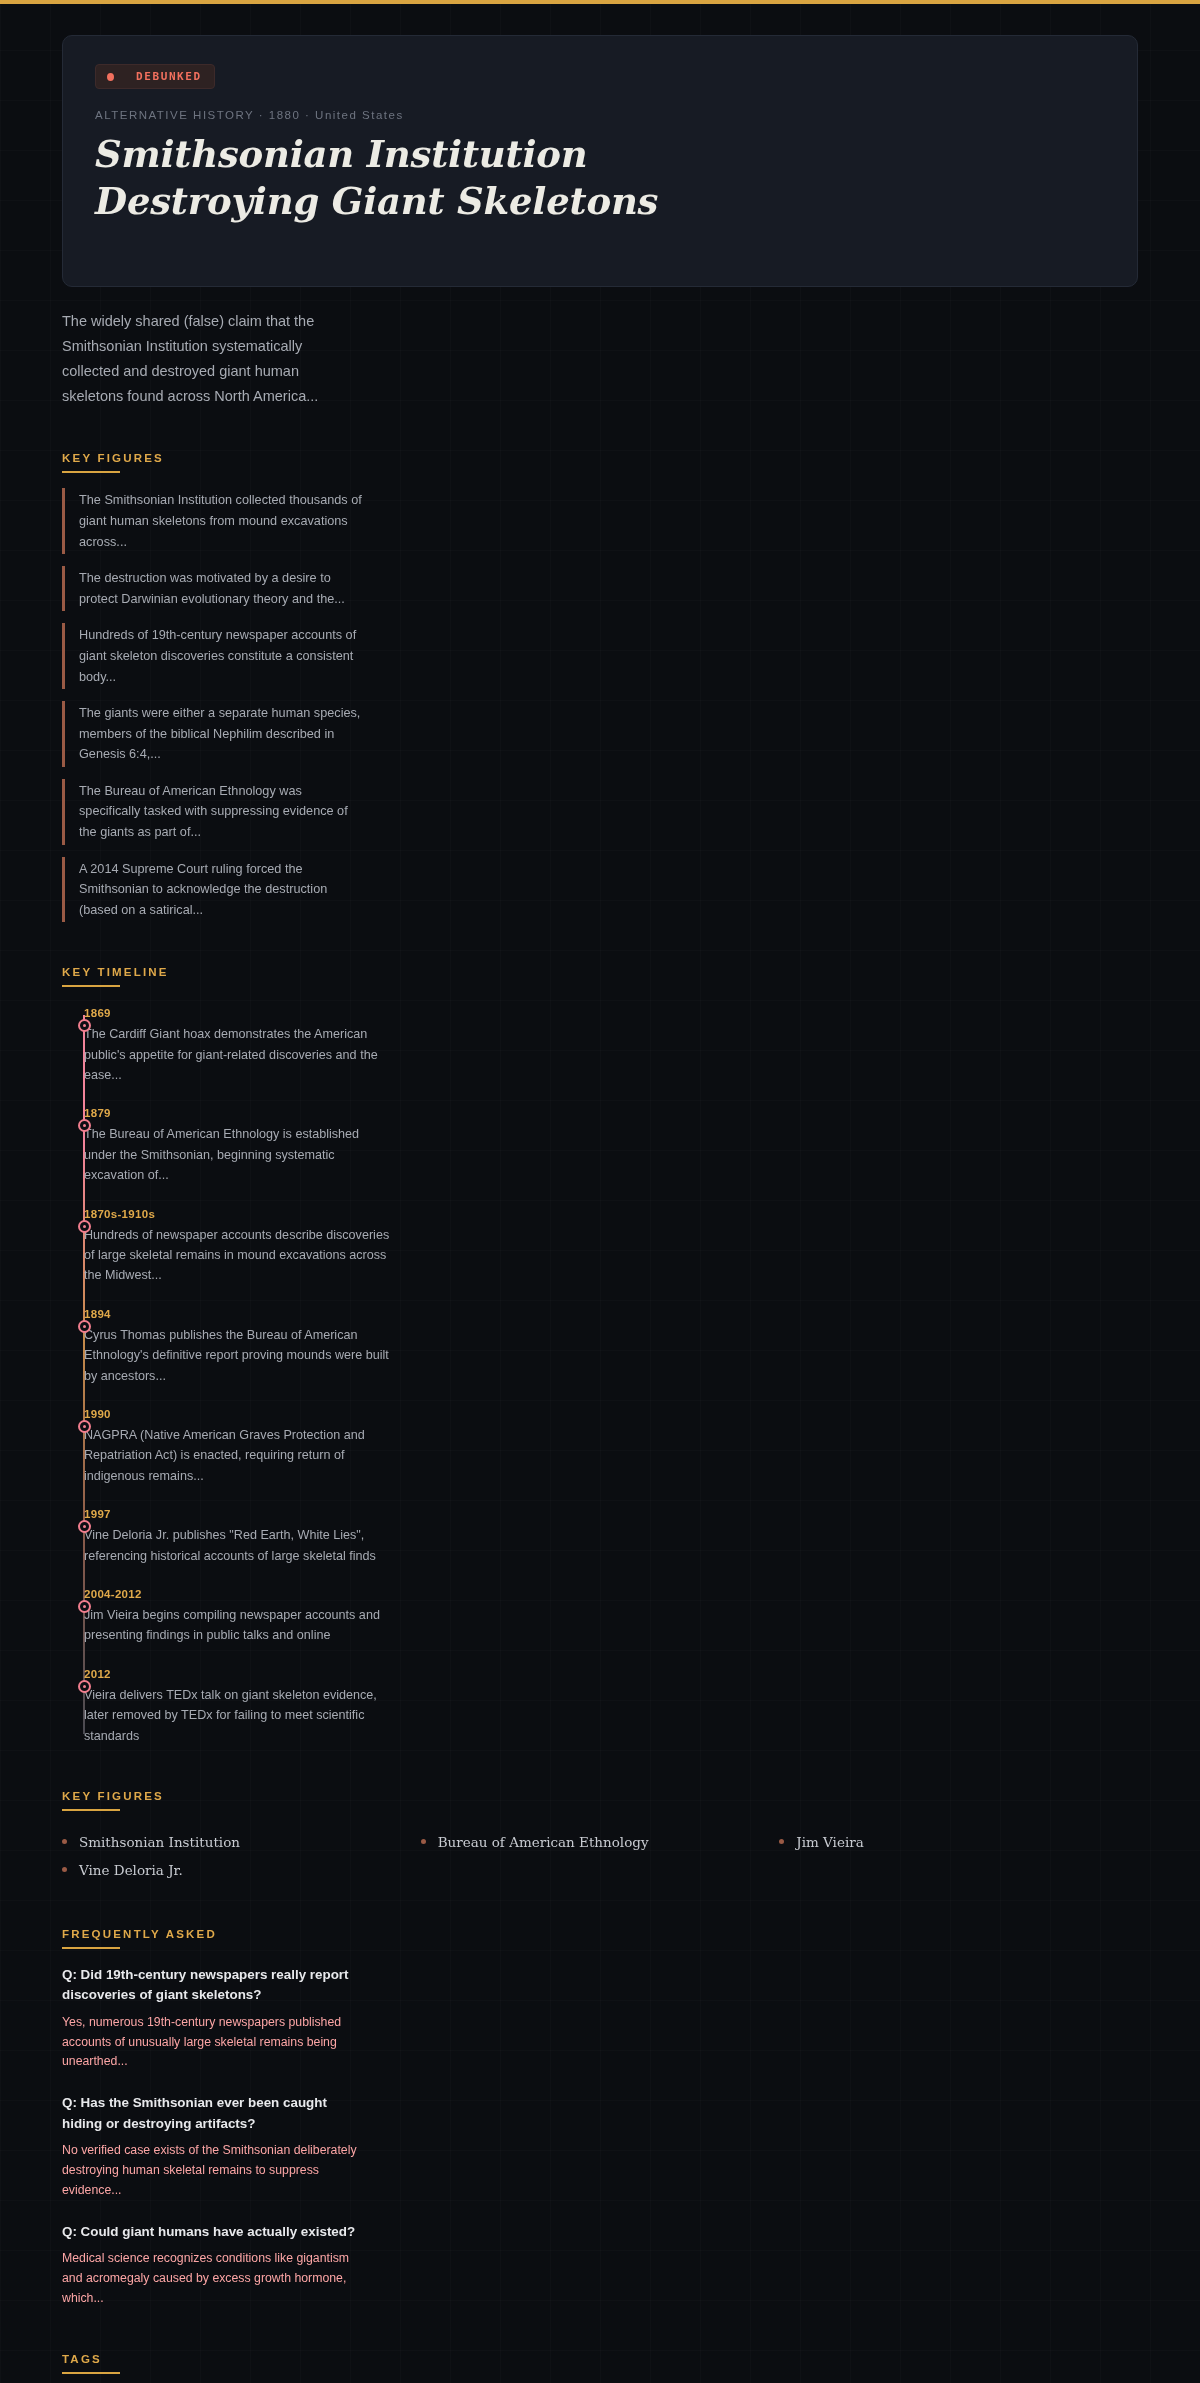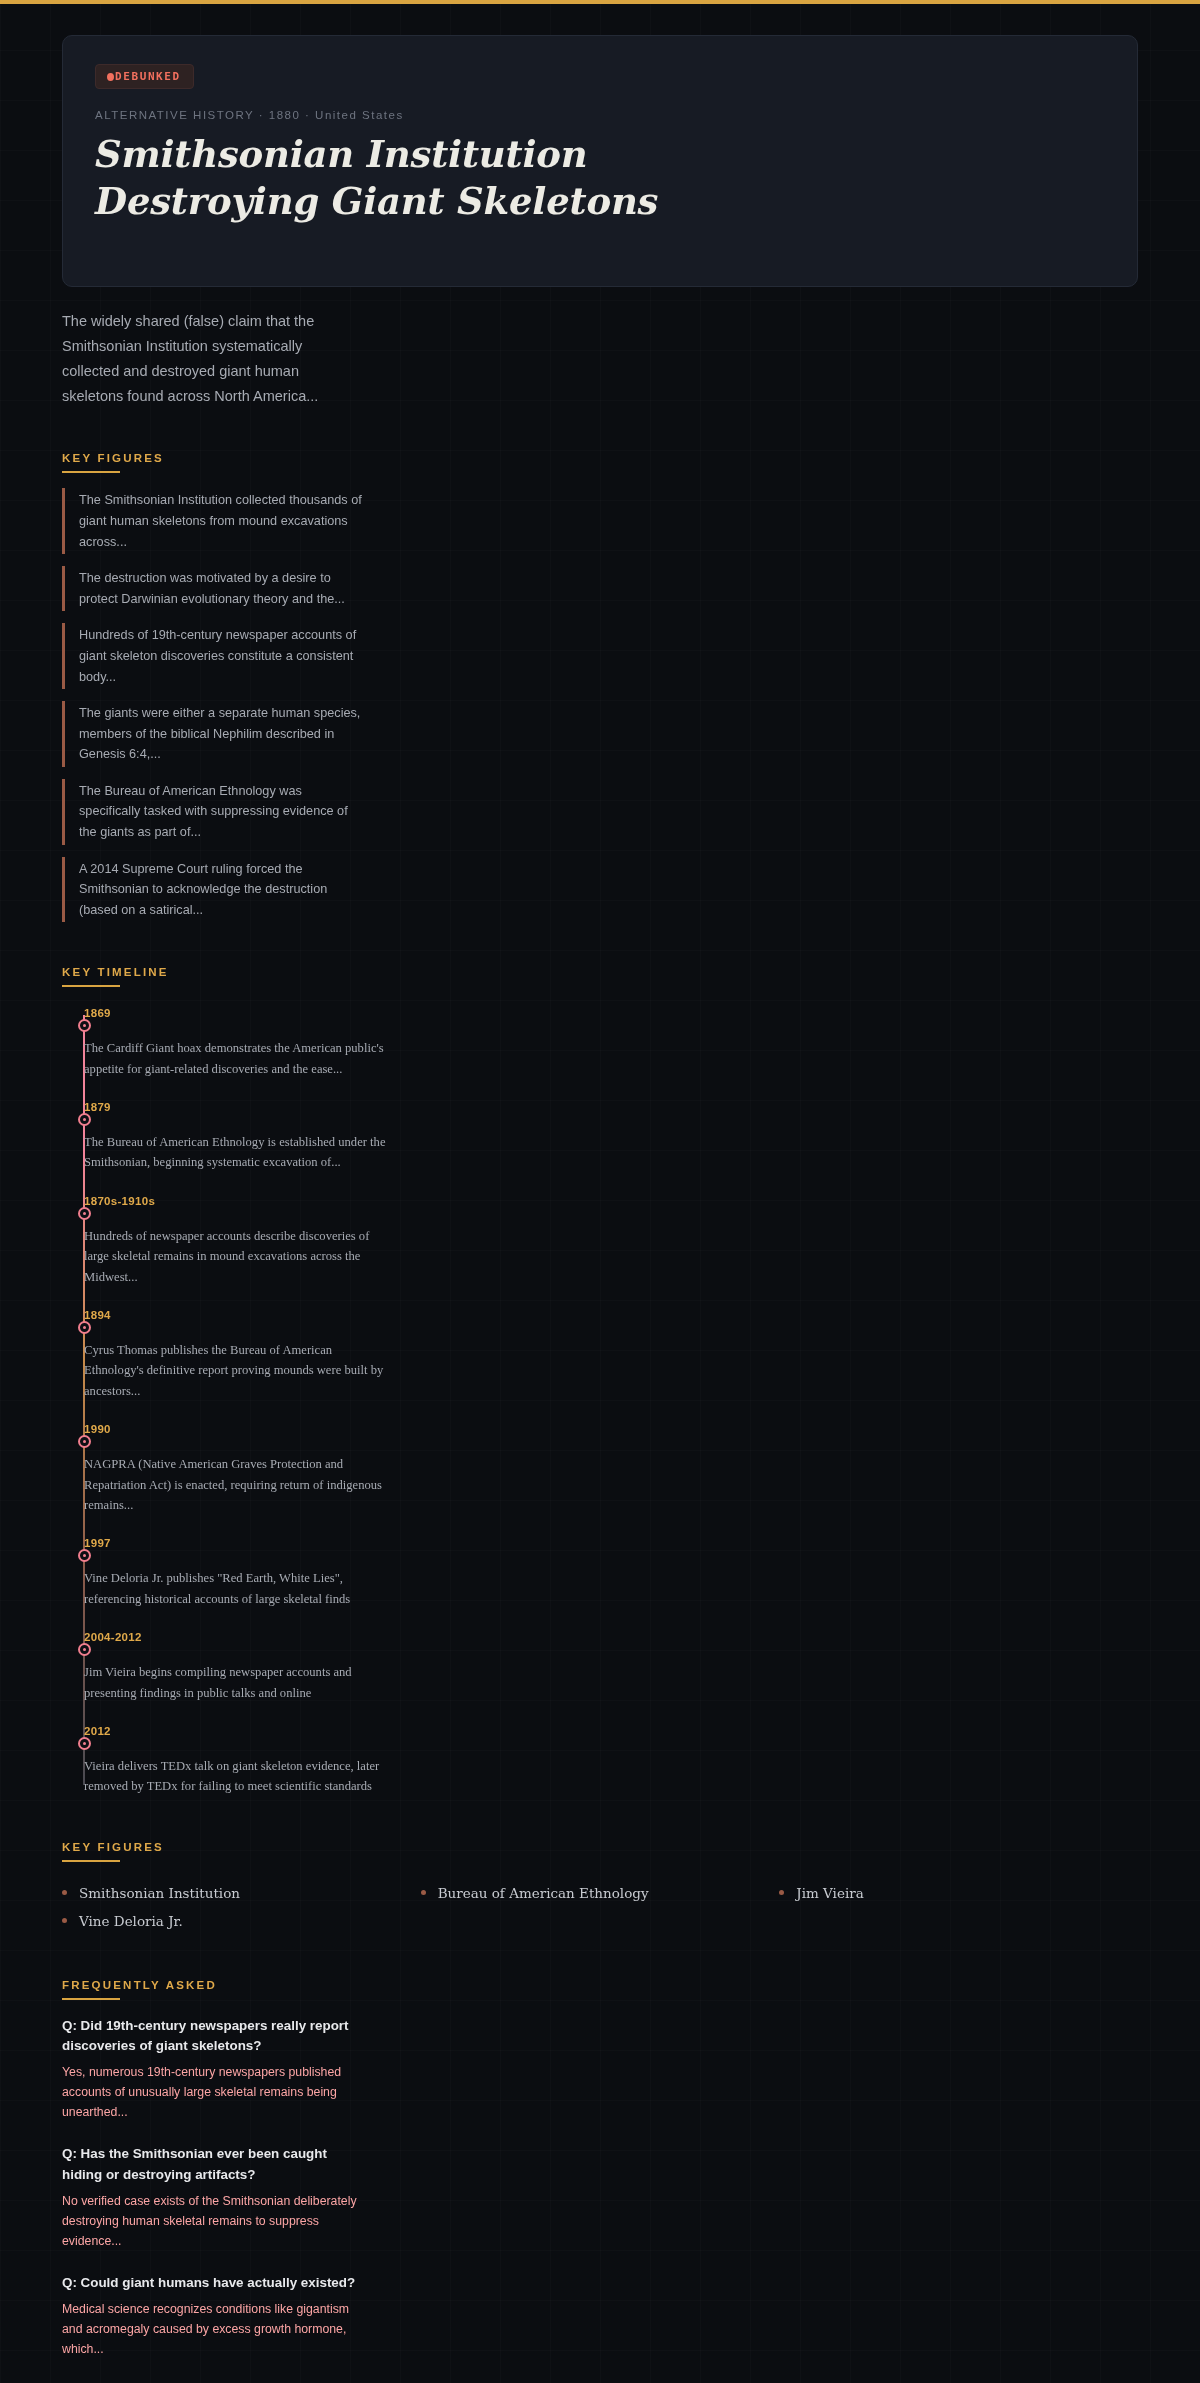--- a/index.html
+++ b/index.html
@@ -19,21 +19,21 @@
 
   
   .hero-wrap{padding:31px 62px 0 62px;}
   .hero{
     border:1px solid #242a36;border-radius:10px;
     background:#171b24;
     padding:28px 32px 60px 32px;
     min-height:166px;
   }
   .badge{
-    display:inline-flex;align-items:center;gap:1px;
+    display:inline-flex;align-items:center;gap:22px;
     background:#2e2222;border:1px solid #3d2a2a;border-radius:4px;
     padding:5px 12px 5px 11px;
     font-size:11px;letter-spacing:1.6px;font-weight:700;
     color:#f2705e;font-family:"DejaVu Sans Mono",monospace;
   }
   .badge .dot{width:7px;height:8px;border-radius:50% 50% 50% 50%;background:#f2705e;display:inline-block;}
   .meta{
     margin-top:20px;font-size:11.5px;letter-spacing:1.5px;color:#6e7480;
     font-family:"Liberation Sans",sans-serif;
   }
@@ -72,21 +72,21 @@
     position:absolute;left:21px;top:8px;bottom:12px;width:2px;
     background:linear-gradient(#f2839a 0%,#f2839a 18%,#c58a4a 45%,#8a5a4a 72%,#4a4a52 100%);
   }
   .tl-item{position:relative;margin-bottom:22px;min-height:44px;}
   .tl-dot{
     position:absolute;left:-6px;top:12px;width:13px;height:13px;border-radius:50%;
     border:2px solid #f07e8e;background:#0d0f14;
   }
   .tl-dot:after{content:"";position:absolute;left:3px;top:3px;width:3px;height:3px;border-radius:50%;background:#f07e8e;}
   .tl-date{font-size:11.5px;font-weight:700;color:#e0a94a;letter-spacing:.3px;}
-  .tl-desc{margin-top:19px;font-size:12.6px;line-height:1.62;color:#a7abb3;max-width:310px;font-family:Liberation Serif, serif;}
+  .tl-desc{margin-top:5px;font-size:12.6px;line-height:1.62;color:#a7abb3;max-width:310px;}
 
   
   .figures{margin-top:17px;display:flex;flex-wrap:wrap;}
   .figure{
     width:33.33%;display:flex;align-items:center;gap:12px;
     padding:6px 0;font-size:13.5px;color:#c8cbd1;
     font-family:"DejaVu Serif","Liberation Serif",serif;
   }
   .fig-dot{width:5px;height:5px;border-radius:50%;background:#9a5a45;flex:0 0 auto;}
 

